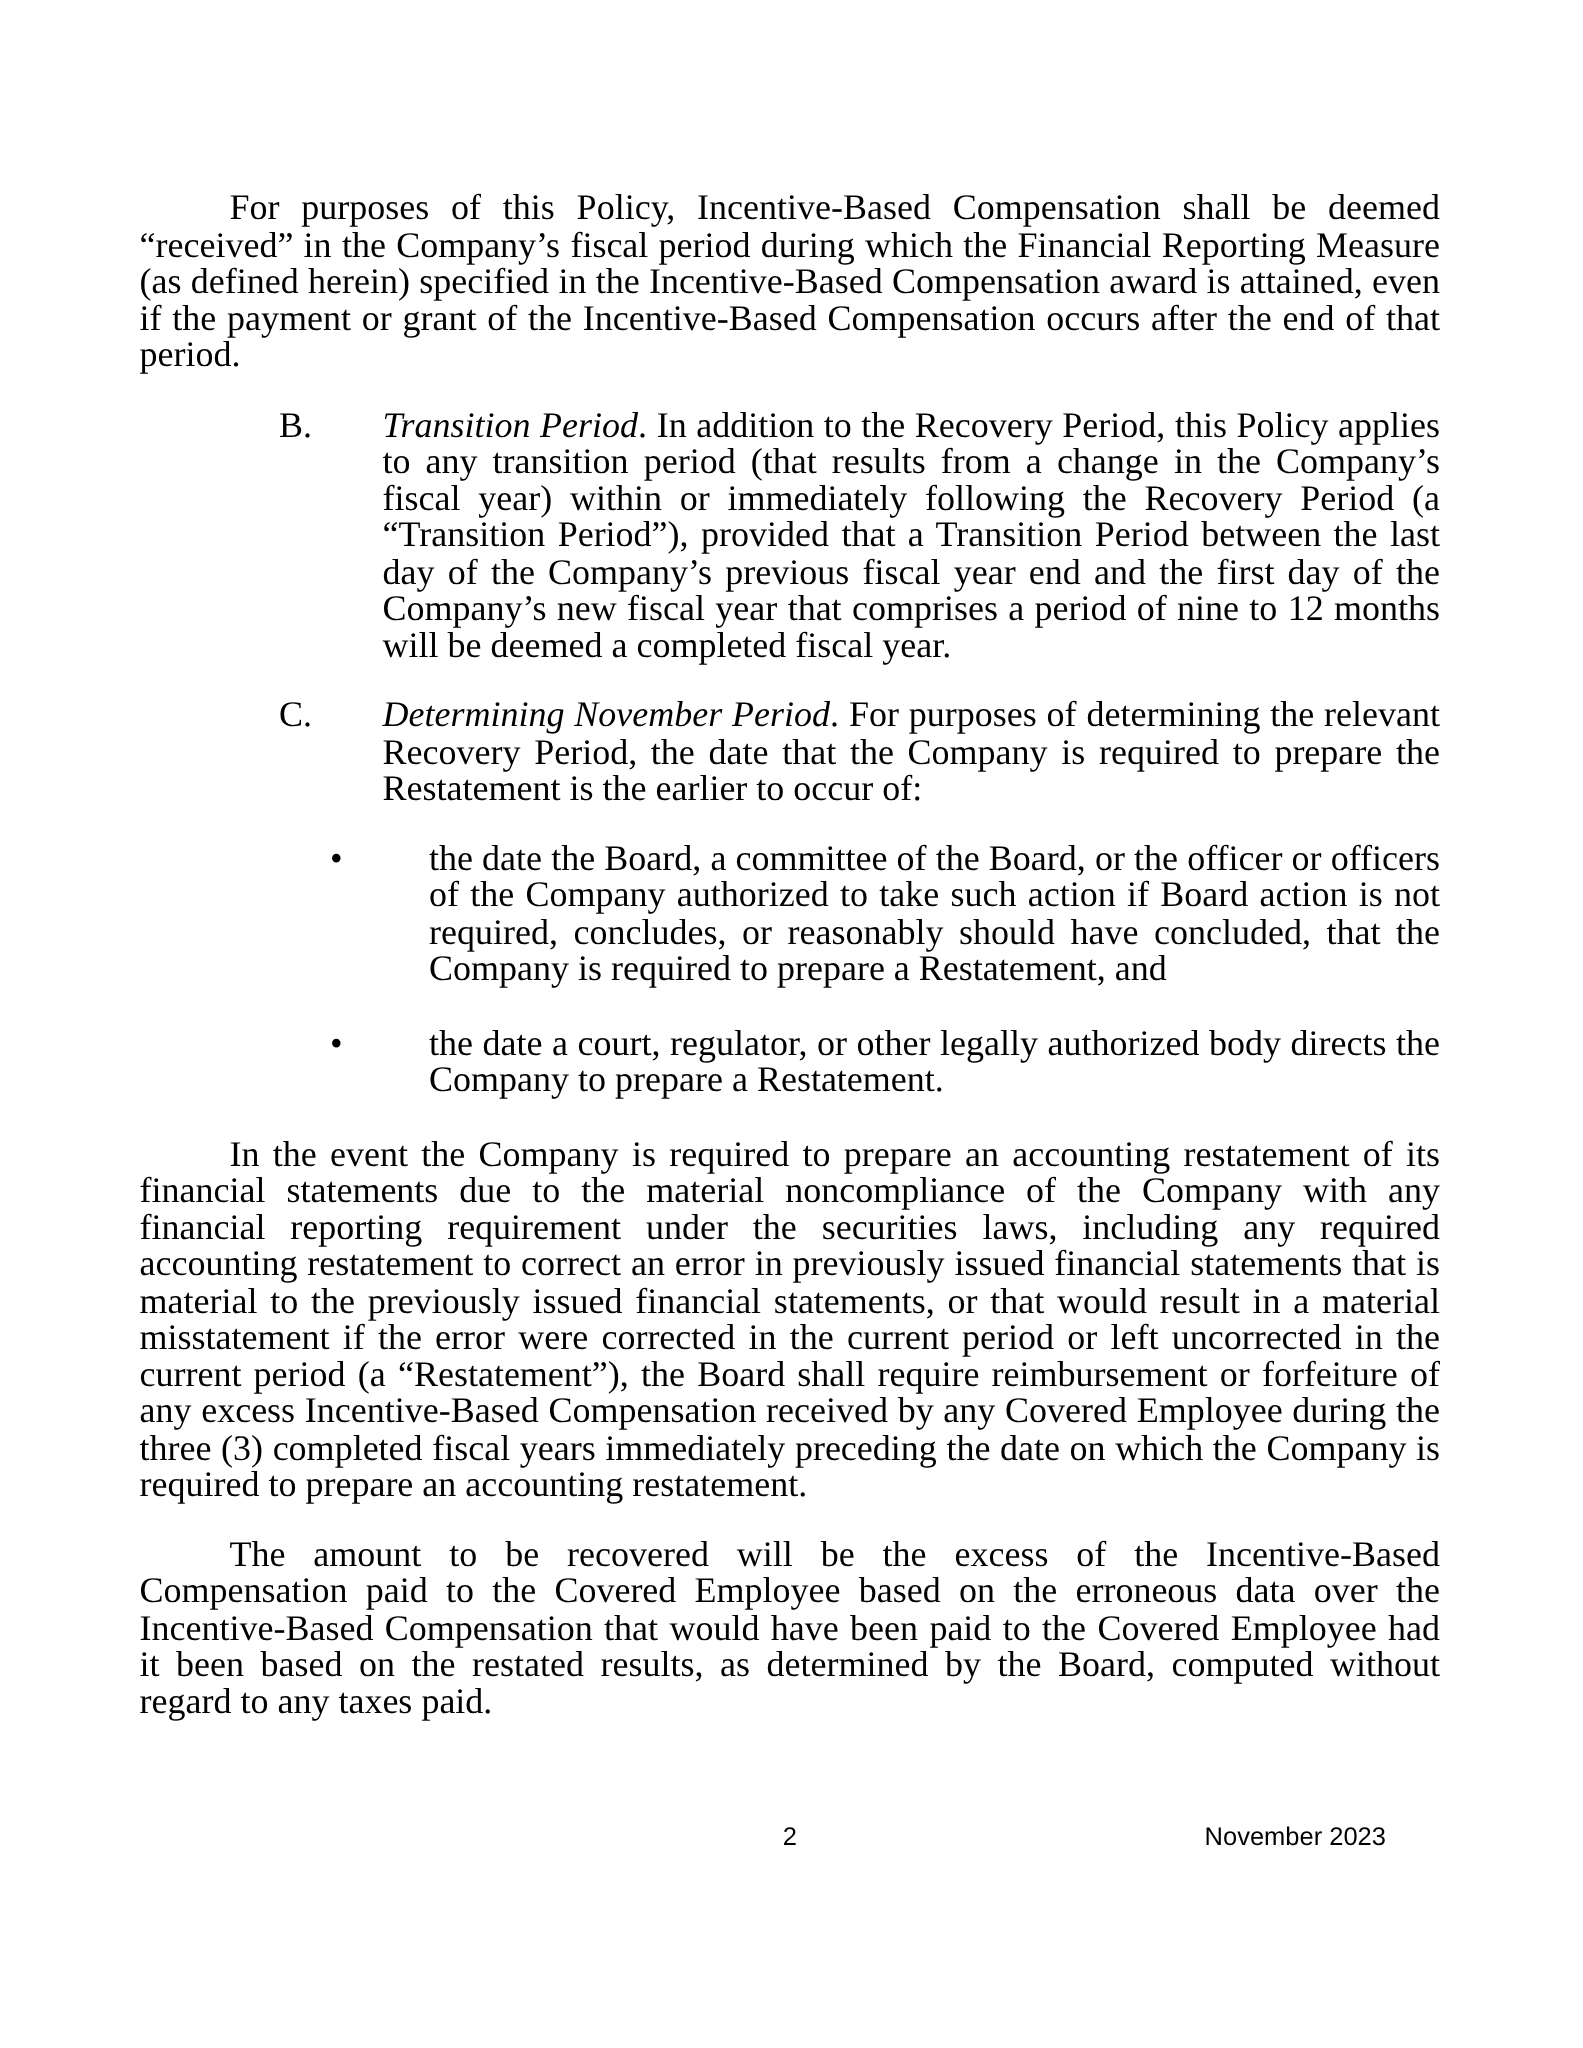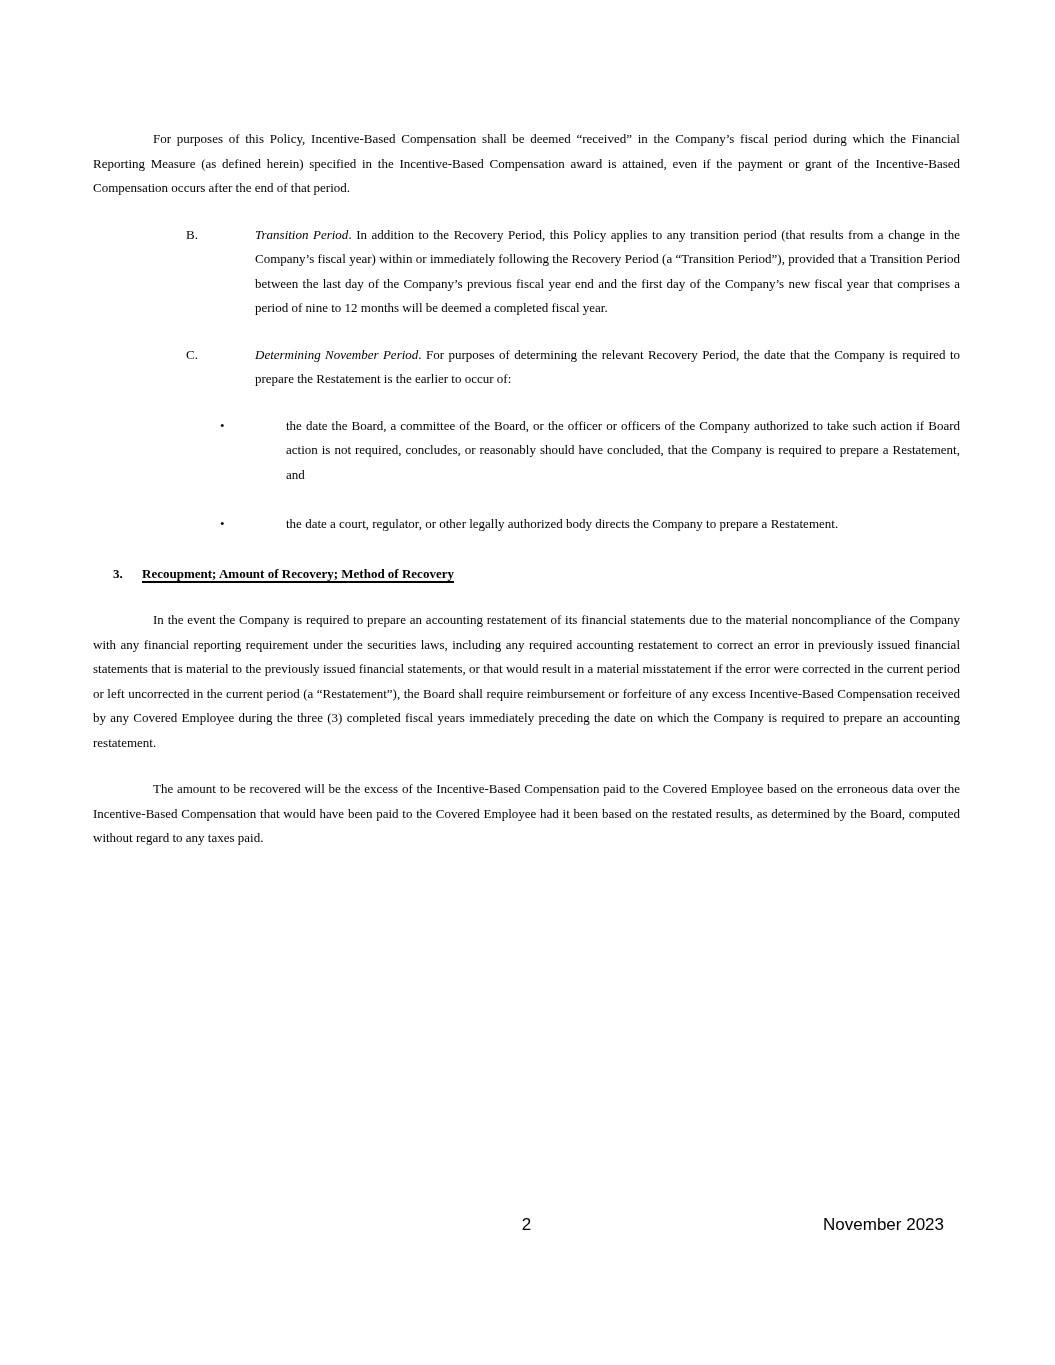--- a/index.html
+++ b/index.html
@@ -14,21 +14,21 @@
     background: #ffffff;
     overflow: hidden;
     color: #000000;
   }
   .content {
     position: absolute;
     left: 93px;
     top: 127px;
     width: 867px;
     font-family: "Liberation Serif", serif;
-    font-size: 13px;
+    font-size: 24px;
     line-height: 24.5px;
     text-align: justify;
   }
   .para {
     margin: 0 0 22px 0;
     text-indent: 60px;
   }
   .list-item {
     display: flex;
     margin: 0 0 22px 93px;
@@ -75,21 +75,21 @@
     color: #000000;
   }
   .page-num {
     position: absolute;
     left: 0;
     width: 100%;
     text-align: center;
   }
   .footer-date {
     position: absolute;
-    right: 16px;
+    right: 36px;
     top: 0;
     white-space: nowrap;
   }
 </style>
 </head>
 <body>
 
 <div class="page">
   <div class="content">
 
@@ -110,23 +110,20 @@
       <span class="bullet-marker">•</span>
       <div class="li-body">the date the Board, a committee of the Board, or the officer or officers of the Company authorized to take such action if Board action is not required, concludes, or reasonably should have concluded, that the Company is required to prepare a Restatement, and</div>
     </div>
 
     <div class="bullet-item">
       <span class="bullet-marker">•</span>
       <div class="li-body">the date a court, regulator, or other legally authorized body directs the Company to prepare a Restatement.</div>
     </div>
 
 
-    <div class="heading">
-      <span class="h-num">3.</span><span class="h-text">Recoupment; Amount of Recovery; Method of Recovery</span>
-    </div>
 
     <p class="para">In the event the Company is required to prepare an accounting restatement of its financial statements due to the material noncompliance of the Company with any financial reporting requirement under the securities laws, including any required accounting restatement to correct an error in previously issued financial statements that is material to the previously issued financial statements, or that would result in a material misstatement if the error were corrected in the current period or left uncorrected in the current period (a “Restatement”), the Board shall require reimbursement or forfeiture of any excess Incentive-Based Compensation received by any Covered Employee during the three (3) completed fiscal years immediately preceding the date on which the Company is required to prepare an accounting restatement.</p>
 
     <p class="para">The amount to be recovered will be the excess of the Incentive-Based Compensation paid to the Covered Employee based on the erroneous data over the Incentive-Based Compensation that would have been paid to the Covered Employee had it been based on the restated results, as determined by the Board, computed without regard to any taxes paid.</p>
 
   </div>
 
   <div class="footer">
     <span class="page-num">2</span>
     <span class="footer-date">November 2023</span>

